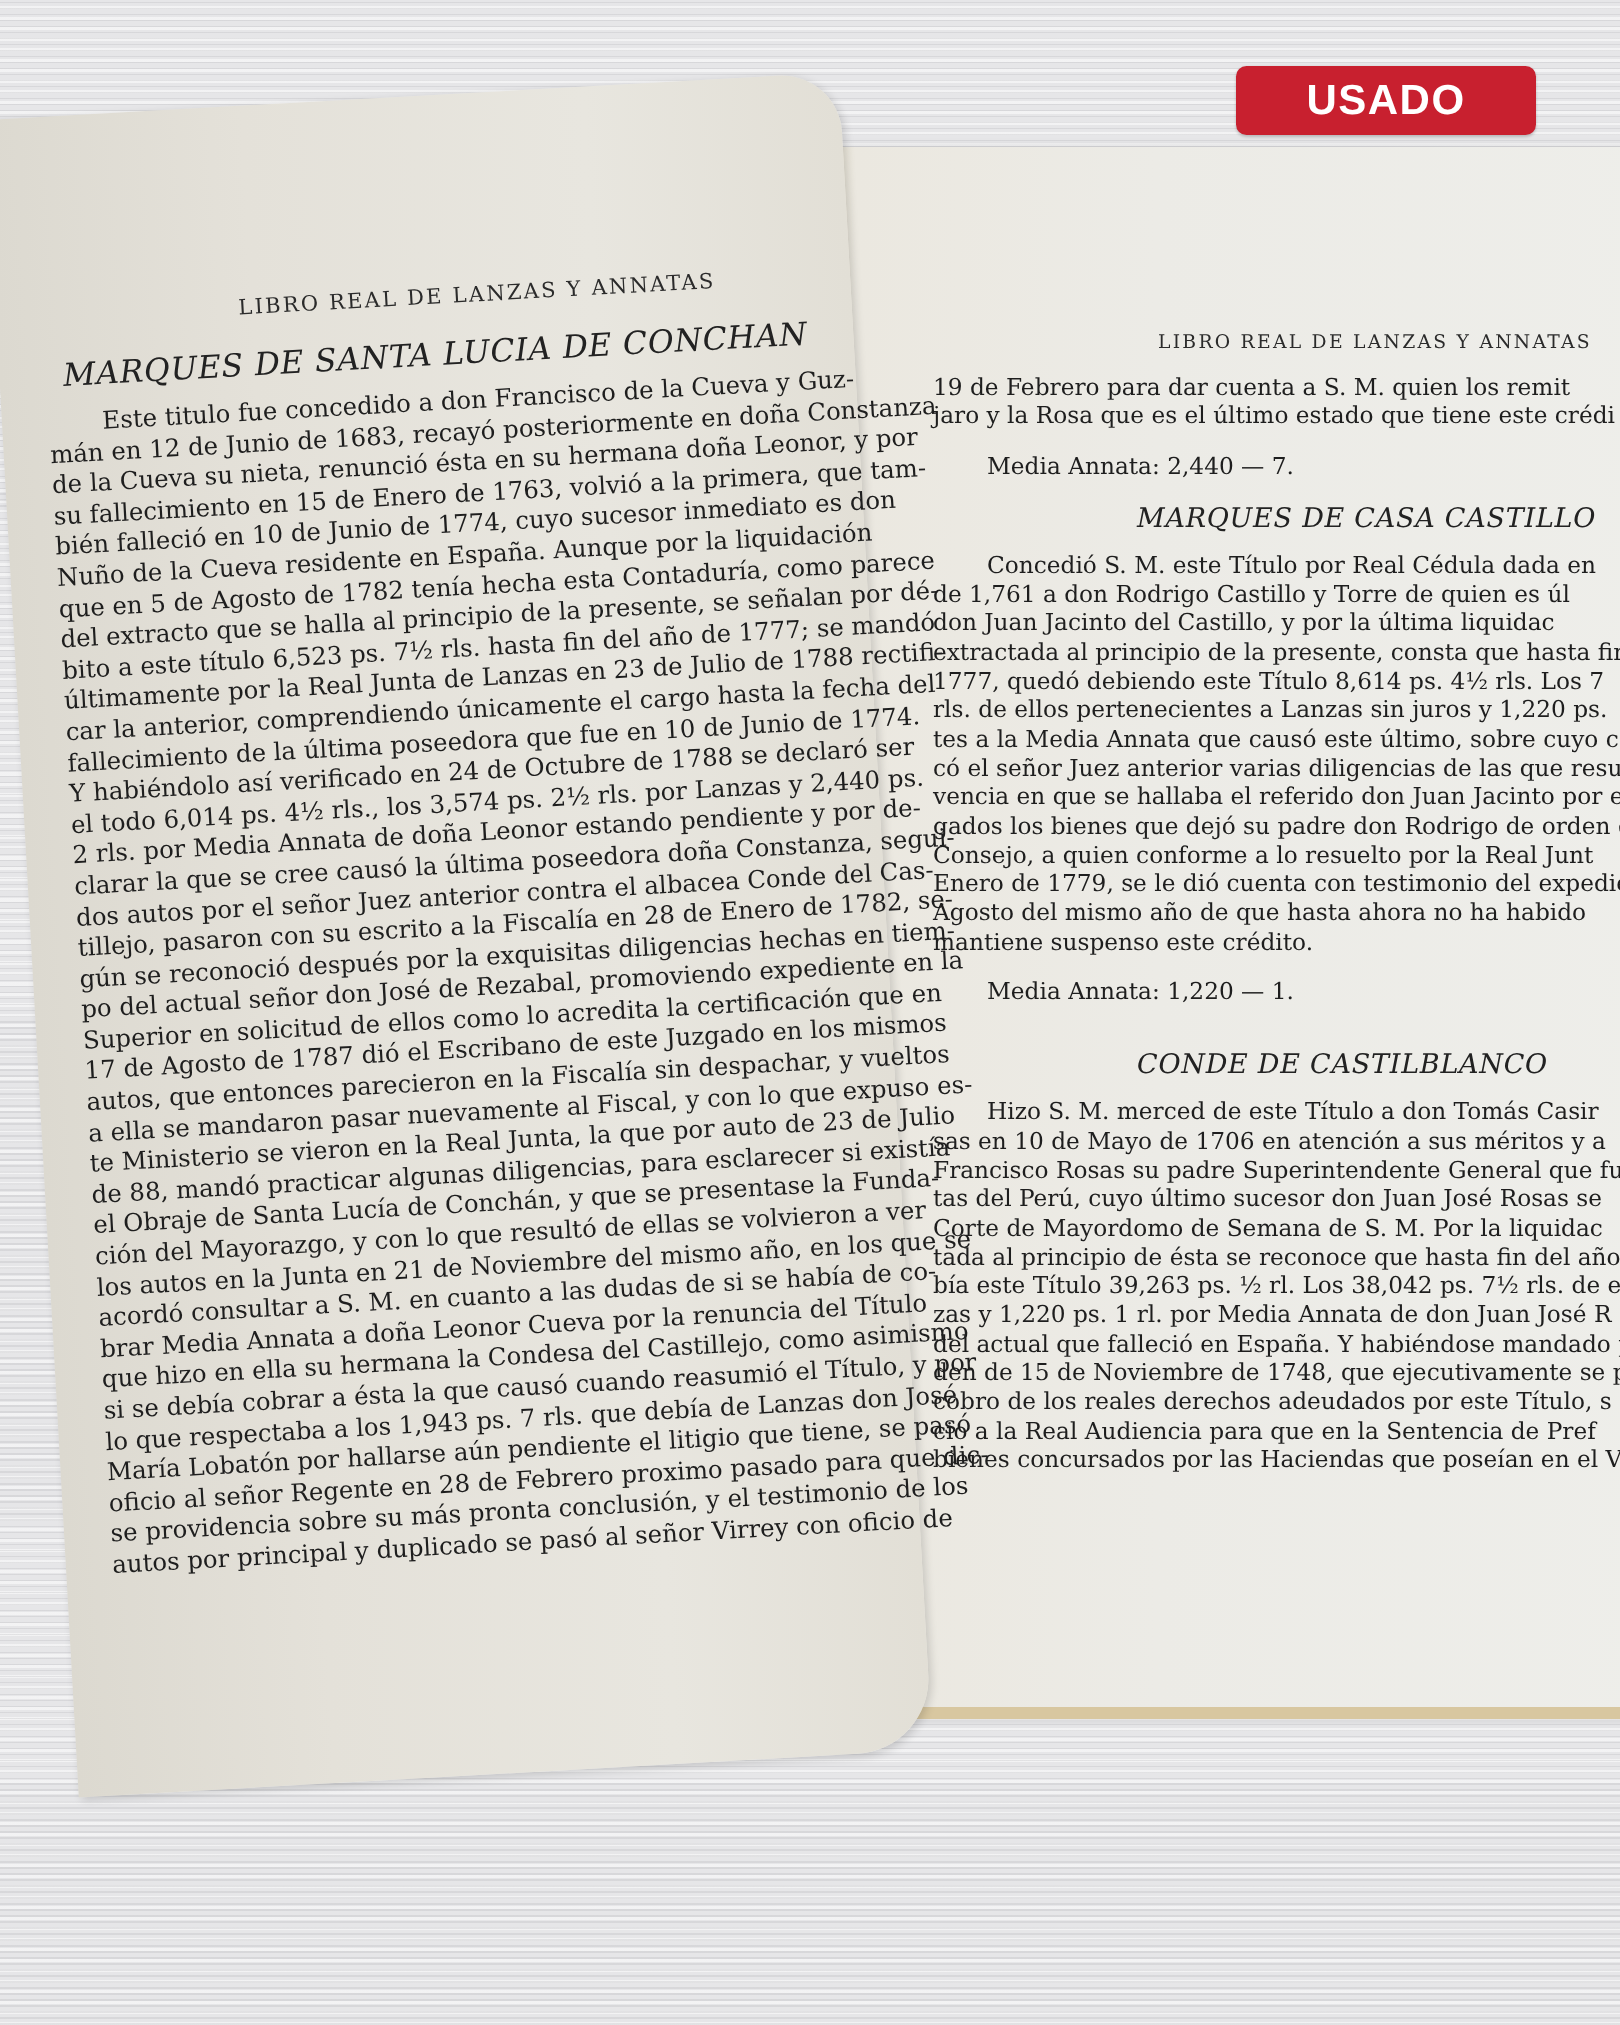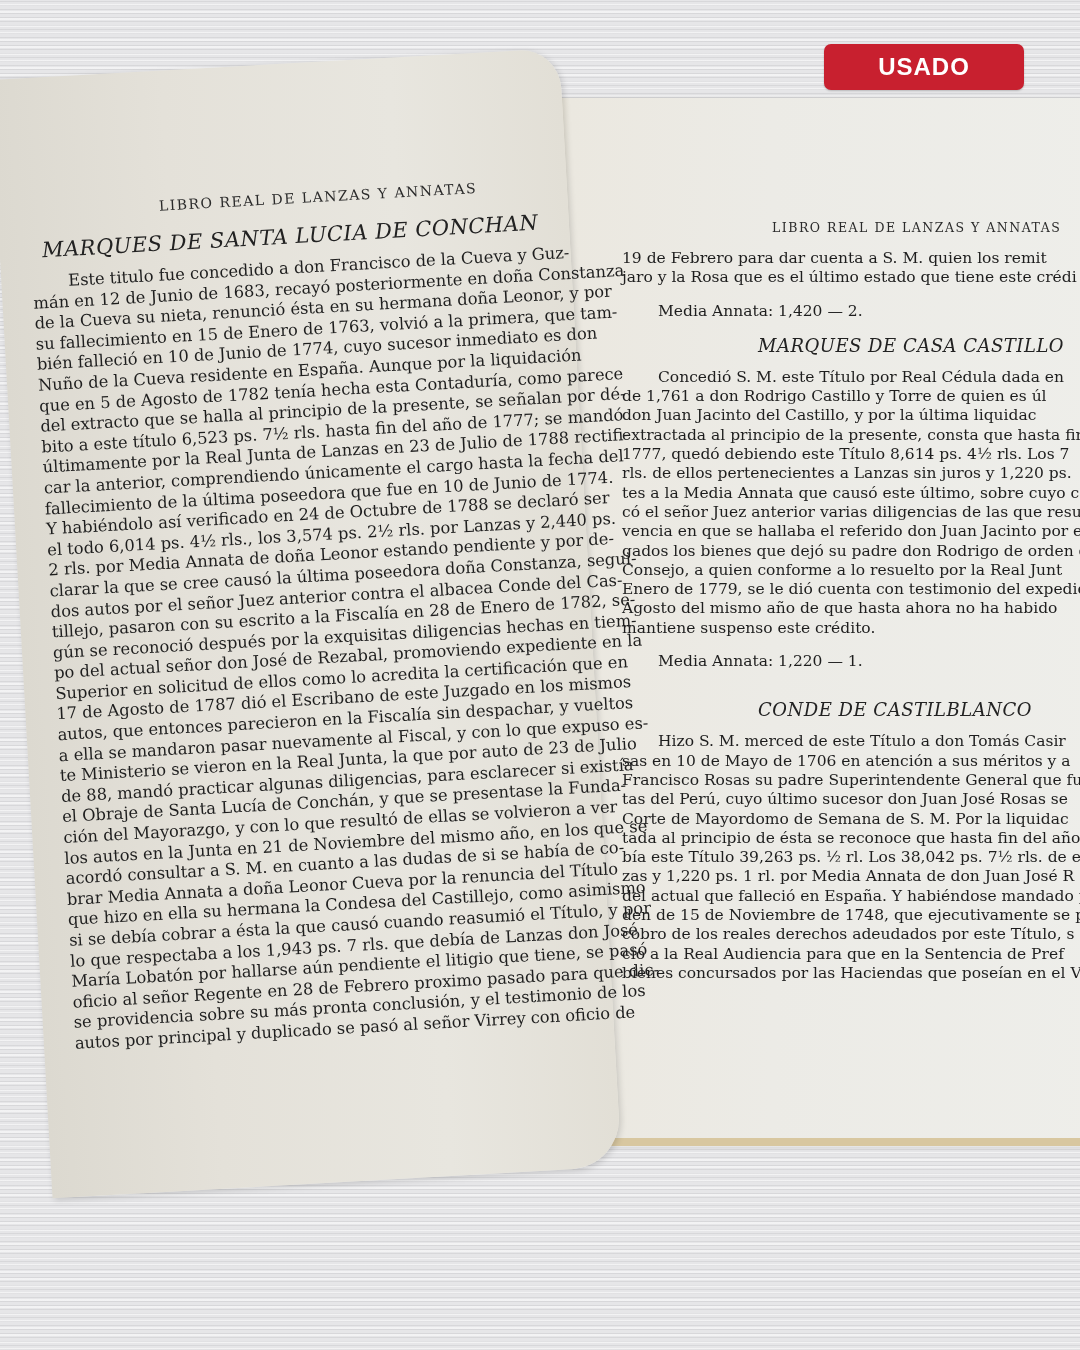--- a/index.html
+++ b/index.html
@@ -57,21 +57,21 @@
   .right-content .section-title { font-size: 18px; margin: 14px 0 12px 136px; text-align: left; }
   .right-content .body-text { font-size: 15.5px; line-height: 19.3px; }
   .indent { padding-left: 36px; }
   .amount-row { display: flex; justify-content: space-between; padding-left: 36px; width: 520px; margin: 14px 0 8px; }
 
   .badge {
     position: absolute; left: 824px; top: 44px; width: 200px; height: 46px;
     background: #c8202f; border-radius: 7px;
     display: flex; align-items: center; justify-content: center;
     color: #ffffff; font-family: "Liberation Sans", sans-serif; font-weight: bold;
-    font-size: 24px; letter-spacing: 1px;
+    font-size: 28px; letter-spacing: 1px;
     box-shadow: 0 1px 2px rgba(0,0,0,0.2);
   }
 </style>
 </head>
 <body>
 
 <div class="book">
   <div class="spine-edge"></div>
   <div class="page-right"></div>
   <div class="page-left"></div>
@@ -122,21 +122,21 @@
   </div>
 
   <div class="right-clip">
     <div class="right-content">
       <div class="running-head">LIBRO REAL DE LANZAS Y ANNATAS</div>
       <div class="body-text">
         <span class="line">19 de Febrero para dar cuenta a S. M. quien los remit</span>
         <span class="line">jaro y la Rosa que es el último estado que tiene este crédi</span>
       </div>
       <div class="amount-row body-text">
-        <span>Media Annata: 1,420 — 2.</span>
+        <span>Media Annata: 2,440 — 7.</span>
 
       </div>
 
       <div class="section-title">MARQUES DE CASA CASTILLO</div>
       <div class="body-text">
         <span class="line indent">Concedió S. M. este Título por Real Cédula dada en</span>
         <span class="line">de 1,761 a don Rodrigo Castillo y Torre de quien es úl</span>
         <span class="line">don Juan Jacinto del Castillo, y por la última liquidac</span>
         <span class="line">extractada al principio de la presente, consta que hasta fin</span>
         <span class="line">1777, quedó debiendo este Título 8,614 ps. 4½ rls. Los 7</span>

